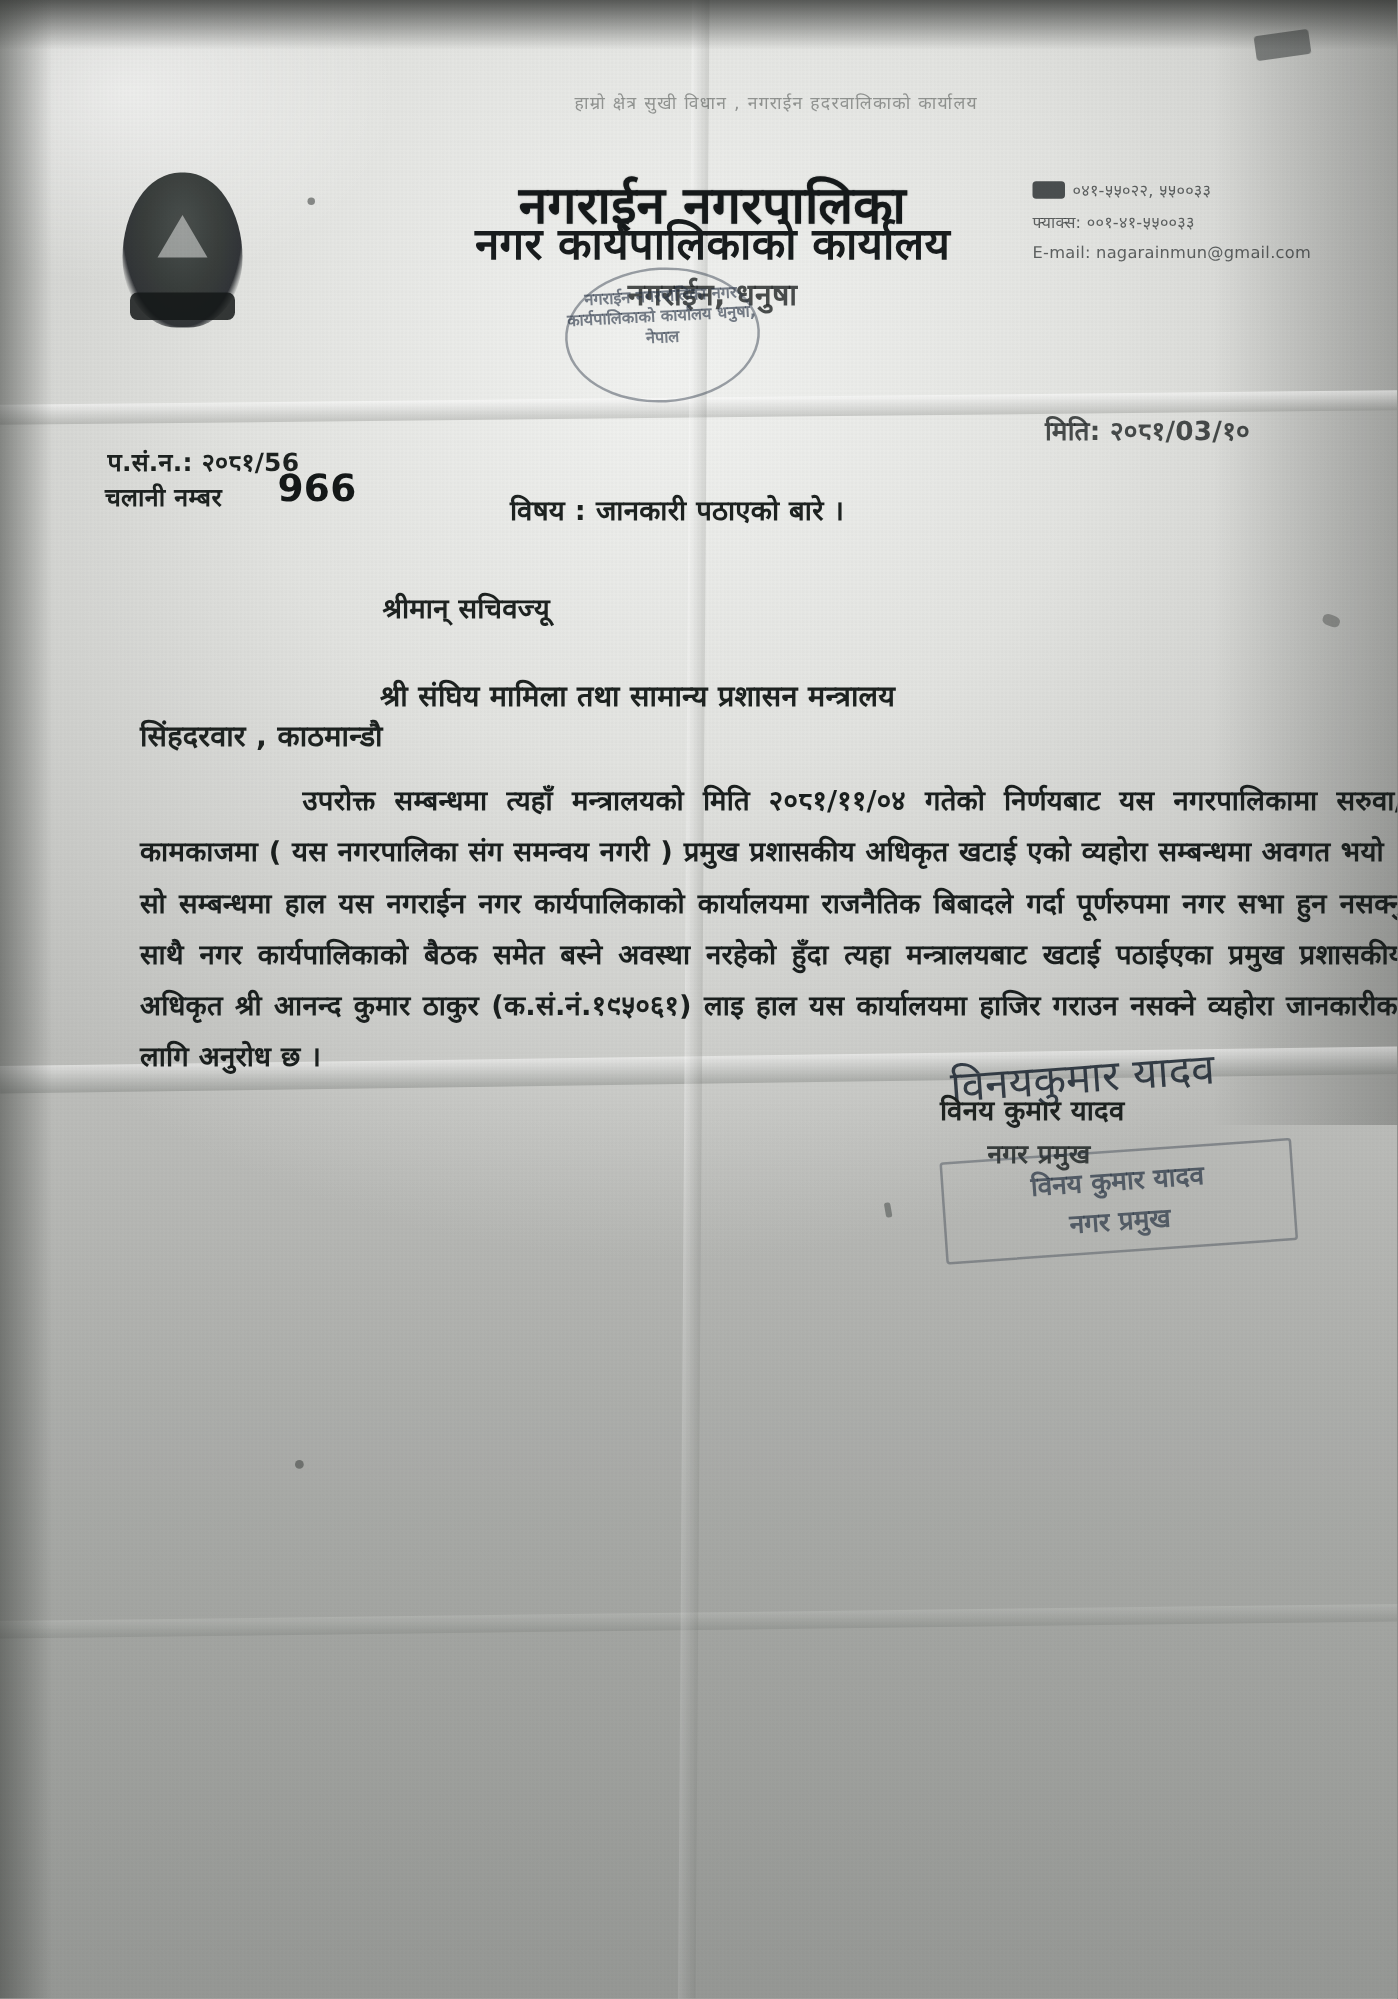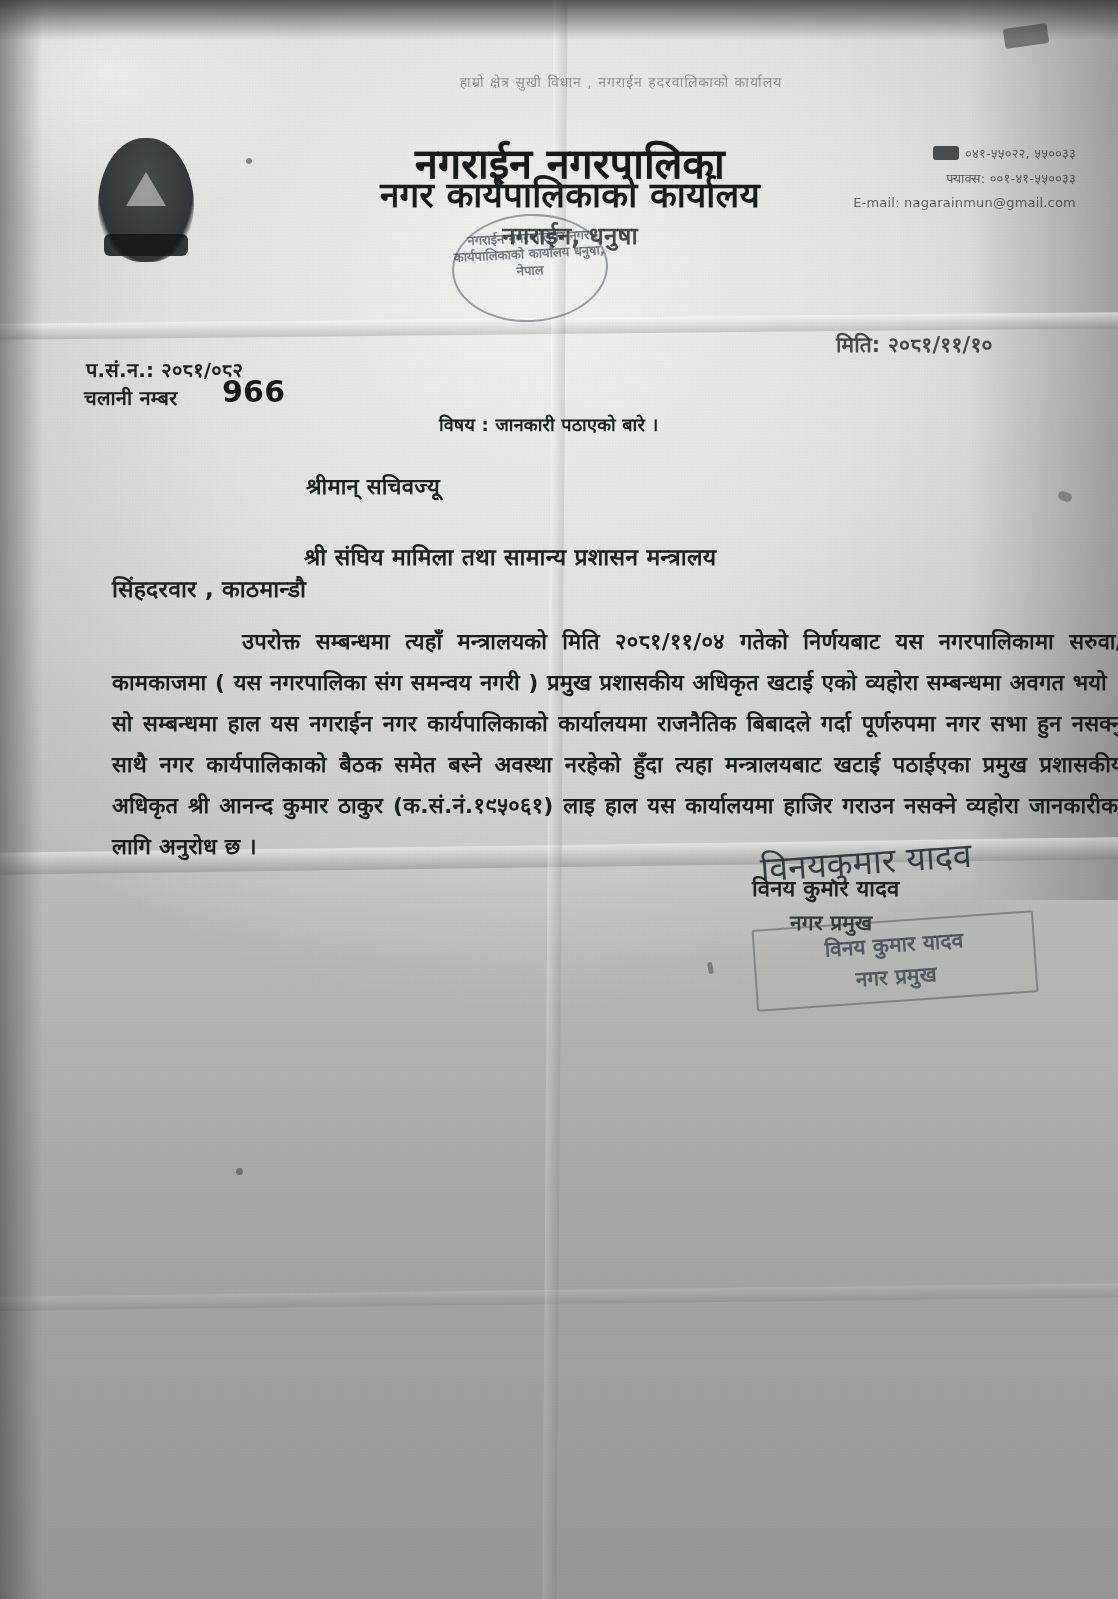--- a/index.html
+++ b/index.html
@@ -165,21 +165,20 @@
     transform: rotate(-3deg);
     font-weight: bold;
   }
 
   
   #contact-block {
     left: 826px; top: 142px; width: 250px;
     font-size: 13px;
     color: rgba(35,40,42,.7);
     line-height: 1.9;
-    text-align: right;
   }
   #contact-block .row { white-space: nowrap; }
   #phone-icon {
     display: inline-block;
     width: 26px; height: 14px;
     background: #23282a;
     border-radius: 3px;
     vertical-align: -2px;
     margin-right: 6px;
     opacity: .8;
@@ -203,24 +202,23 @@
     font-weight: bold;
   }
   #dispatch-number {
     left: 222px; top: 374px;
     font-size: 30px;
     font-weight: bold;
     color: #141818;
   }
 
   #subject-line {
-    left: 408px; top: 412px;
-    font-size: 18px;
-    font-weight: bold;
-    margin-left: 31px;
+    left: 408px; top: 392px;
+    font-size: 22px;
+    font-weight: bold;
   }
 
   #recipient-salutation {
     left: 306px; top: 470px;
     font-size: 22px;
     font-weight: bold;
   }
   #recipient-office {
     left: 304px; top: 540px;
     font-size: 23px;
@@ -325,24 +323,24 @@
   <div class="ink" id="contact-block">
     <div class="row">
       <span id="phone-icon"></span><span>०४१-५५०२२, ५५००३३</span>
     </div>
     <div class="row">फ्याक्स: ००१-४१-५५००३३</div>
     <div class="row">E-mail: nagarainmun@gmail.com</div>
   </div>
 
   <div class="ink" id="letter-date">
     <span>मिति:</span>
-    <span>२०८१/११/१०</span>
+    <span>२०८१/03/१०</span>
   </div>
 
-  <div class="ink" id="ref-no">प.सं.न.: २०८१/०८२</div>
+  <div class="ink" id="ref-no">प.सं.न.: २०८१/56</div>
   <div class="ink" id="dispatch-label">चलानी नम्बर</div>
   <div class="ink" id="dispatch-number">966</div>
 
   <div class="ink" id="subject-line">विषय : जानकारी पठाएको बारे ।</div>
 
   <div class="ink" id="recipient-salutation">श्रीमान् सचिवज्यू</div>
   <div class="ink" id="recipient-office">श्री संघिय मामिला तथा सामान्य प्रशासन मन्त्रालय</div>
   <div class="ink" id="recipient-address">सिंहदरवार , काठमान्डौ</div>
 
   <div class="ink" id="body-text"><span class="indent-first"></span><span>उपरोक्त सम्बन्धमा त्यहाँ मन्त्रालयको मिति २०८१/११/०४ गतेको निर्णयबाट यस नगरपालिकामा सरुवा/कामकाजमा ( यस नगरपालिका संग समन्वय नगरी ) प्रमुख प्रशासकीय अधिकृत खटाई एको व्यहोरा सम्बन्धमा अवगत भयो । सो सम्बन्धमा हाल यस नगराईन नगर कार्यपालिकाको कार्यालयमा राजनैतिक बिबादले गर्दा पूर्णरुपमा नगर सभा हुन नसक्नु साथै नगर कार्यपालिकाको बैठक समेत बस्ने अवस्था नरहेको हुँदा त्यहा मन्त्रालयबाट खटाई पठाईएका प्रमुख प्रशासकीय अधिकृत श्री आनन्द कुमार ठाकुर (क.सं.नं.१९५०६१) लाइ हाल यस कार्यालयमा हाजिर गराउन नसक्ने व्यहोरा जानकारीका लागि अनुरोध छ ।</span></div>

